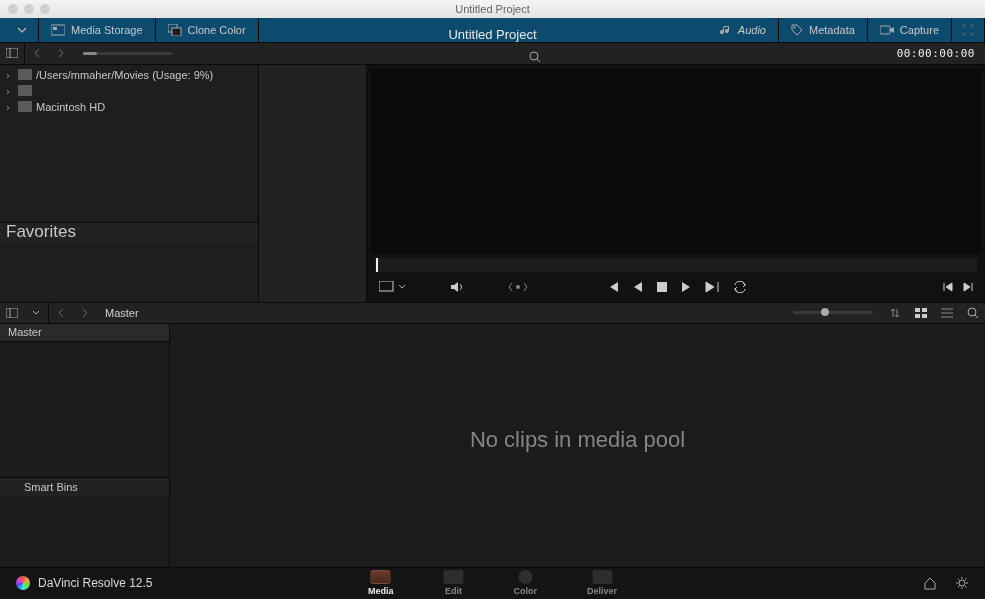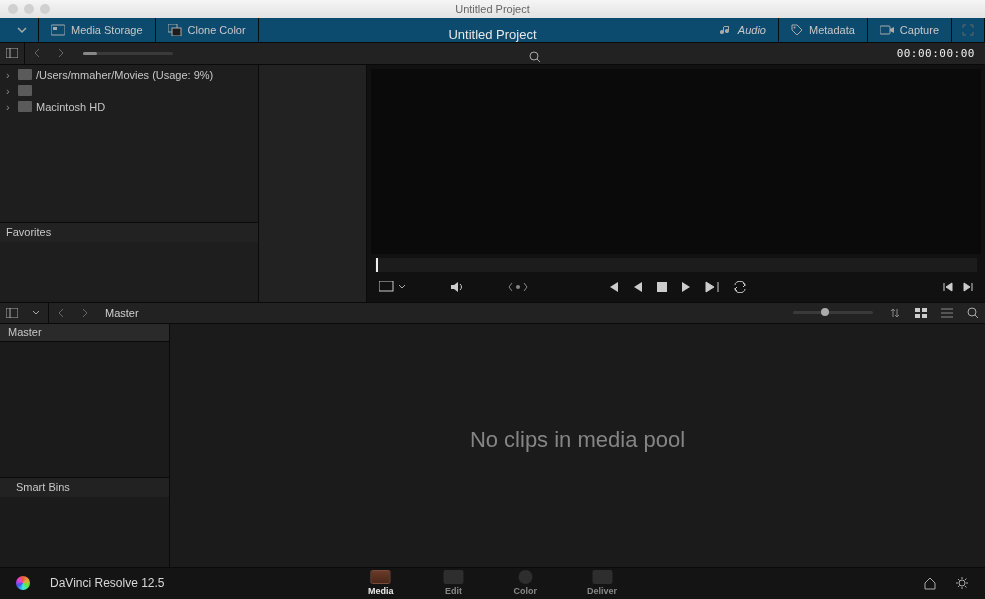--- a/index.html
+++ b/index.html
@@ -36,21 +36,21 @@
 
 .main-split { display: flex; height: 244px; }
 .left-panel { width: 259px; display: flex; flex-direction: column; background: #1e1e1e; border-right: 1px solid #0a0a0a; }
 .thin-strip { width: 108px; background: #222; border-right: 1px solid #0a0a0a; }
 .viewer-panel { flex: 1; background: #111; display: flex; flex-direction: column; position: relative; }
 
 .tree { flex: 1; padding: 2px 0; }
 .tree-item { display: flex; align-items: center; gap: 4px; padding: 2px 6px; font-size: 11px; color: #c8c8c8; cursor: pointer; }
 .tree-item .chev { width: 8px; color: #888; }
 .tree-item .drive-icon { width: 14px; height: 11px; background: #5a5a5a; border-radius: 1px; }
-.favorites-bar { height: 20px; background: #222; display: flex; align-items: center; padding: 0 6px; font-size: 11px; color: #c8c8c8; border-top: 1px solid #0a0a0a; }
+.favorites-bar { height: 20px; background: #222; display: flex; align-items: center; padding: 0 6px; font-size: 17px; color: #c8c8c8; border-top: 1px solid #0a0a0a; }
 .favorites-area { height: 60px; }
 
 
 .viewer-canvas { flex: 1; background: #0a0a0a; margin: 4px; }
 .viewer-timeline { height: 14px; margin: 0 8px; background: #1c1c1c; position: relative; }
 .viewer-playhead { position: absolute; left: 1px; width: 2px; height: 100%; background: #eee; }
 .viewer-controls { height: 30px; display: flex; align-items: center; padding: 0 12px; gap: 14px; }
 .vc-group { display: flex; align-items: center; gap: 10px; }
 .vc-center { position: absolute; left: 50%; transform: translateX(-50%); display: flex; align-items: center; gap: 14px; }
 .vc-right { margin-left: auto; display: flex; gap: 10px; }
@@ -61,29 +61,29 @@
 .pool-bar .crumb { font-size: 11px; color: #d0d0d0; padding: 0 8px; font-weight: 500; }
 .pool-bar-right { margin-left: auto; display: flex; align-items: center; gap: 2px; height: 100%; }
 .pool-slider { width: 80px; height: 3px; background: #3a3a3a; margin: 0 8px; position: relative; border-radius: 2px; }
 .pool-slider-knob { position: absolute; left: 35%; top: -3px; width: 8px; height: 8px; background: #aaa; border-radius: 50%; }
 
 
 .pool-area { display: flex; height: 250px; background: #1b1b1b; }
 .bins-panel { width: 170px; display: flex; flex-direction: column; border-right: 1px solid #0a0a0a; }
 .bins-header { height: 18px; background: #2a2a2a; font-size: 11px; color: #c8c8c8; padding: 2px 8px; border-bottom: 1px solid #0a0a0a; }
 .bins-body { flex: 1; }
-.smartbins-header { height: 20px; background: #222; font-size: 11px; color: #c8c8c8; padding: 3px 16px; border-top: 1px solid #0a0a0a; }
+.smartbins-header { height: 20px; background: #222; font-size: 11px; color: #c8c8c8; padding: 3px 24px; border-top: 1px solid #0a0a0a; }
 .smartbins-body { height: 70px; }
 .pool-content { flex: 1; display: flex; flex-direction: column; align-items: center; justify-content: center; color: #808080; }
 .pool-empty-title { font-size: 22px; color: #858585; margin-bottom: 10px; }
 .pool-empty-sub { font-size: 12px; color: #707070; }
 
 
 .bottom-bar { height: 33px; background: #141414; display: flex; align-items: center; padding: 0 16px; border-top: 1px solid #0a0a0a; margin-top: auto; }
-.app-logo { display: flex; align-items: center; gap: 20px; font-size: 12px; color: #d8d8d8; }
+.app-logo { display: flex; align-items: center; gap: 8px; font-size: 12px; color: #d8d8d8; }
 .logo-circle { width: 14px; height: 14px; border-radius: 50%; background: conic-gradient(#e85c3a,#e8a53a,#5ae83a,#3ae8e8,#3a5ae8,#e83ae8,#e85c3a); }
 .page-tabs { position: absolute; left: 50%; transform: translateX(-50%); display: flex; gap: 50px; font-weight: bold; }
 .page-tab { display: flex; flex-direction: column; align-items: center; gap: 2px; font-size: 9px; color: #888; cursor: pointer; }
 .page-tab.active { color: #e8e8e8; }
 .page-tab.active .tab-icon { background: linear-gradient(#6a3a2a,#4a2818); border: 1px solid #7a4a3a; }
 .tab-icon { width: 20px; height: 14px; background: #2e2e2e; border-radius: 2px; }
 .bottombar-right { margin-left: auto; display: flex; gap: 18px; color: #aaa; }
 
 svg { display: block; }
 </style>

